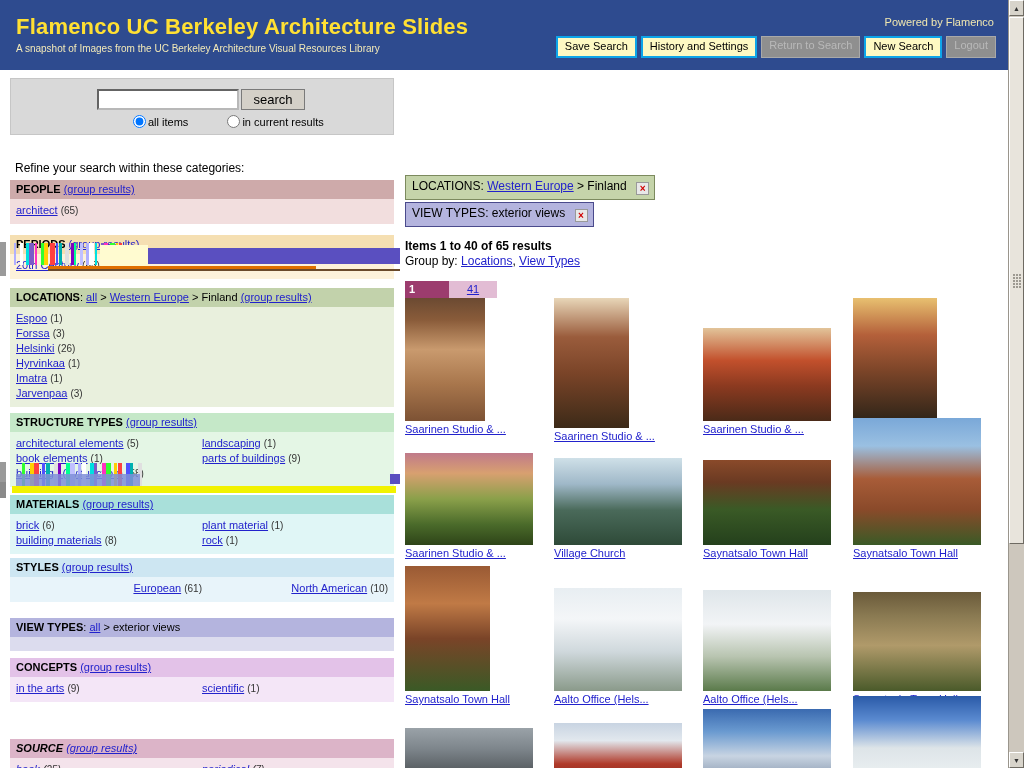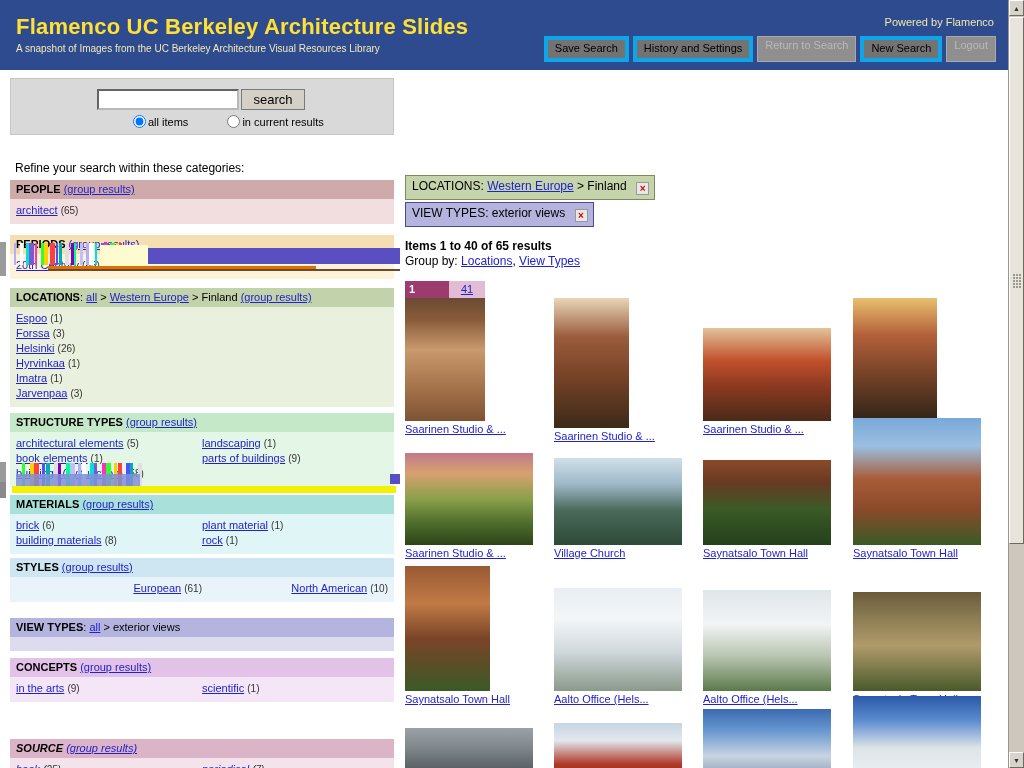--- a/index.html
+++ b/index.html
@@ -41,22 +41,22 @@
     color:#f0e7b0; font-size:11px; white-space:nowrap;
   }
   #banner-buttons {
     position:absolute; right:12px; top:36px;
     display:flex; gap:4px;
   }
   .bbtn {
     font-family:"Liberation Sans", sans-serif;
     font-size:11px;
     padding:2px 7px 3px 7px;
-    border:4px solid #0ea5e9;
-    background:#737373;
+    border:2px solid #0ea5e9;
+    background:#fef9c3;
     color:#000;
     line-height:13px;
     white-space:nowrap;
     cursor:pointer;
   }
   .bbtn.disabled {
     background:#8f8f8f;
     color:#b9b9b9;
     border:1px solid #a9a9a9;
     cursor:default;
@@ -159,21 +159,21 @@
 
   #items-count { position:absolute; left:5px; top:169px; font-size:12px; font-weight:bold; }
   #group-by    { position:absolute; left:5px; top:184px; font-size:12px; }
 
   #pager { position:absolute; left:5px; top:211px; display:flex; }
   .page-tab {
     font-size:11px; padding:2px 0 3px 0; text-align:center;
     cursor:pointer;
   }
   .page-tab.active { background:#9c3c6e; color:#fff; width:44px; text-align:left; padding-left:4px; font-weight:bold; }
-  .page-tab.inactive { background:#e2bcd4; width:36px; }
+  .page-tab.inactive { background:#e2bcd4; width:48px; }
   .page-tab.inactive a { color:#2222cc; }
 
   #grid { position:absolute; left:5px; top:228px; width:600px; }
   .cell { position:absolute; }
   .thumb { display:block; border:0; }
   .cap { display:block; font-size:11px; white-space:nowrap; }
 
   
   #scrollbar {
     position:absolute; right:0; top:0; width:16px; height:768px;

